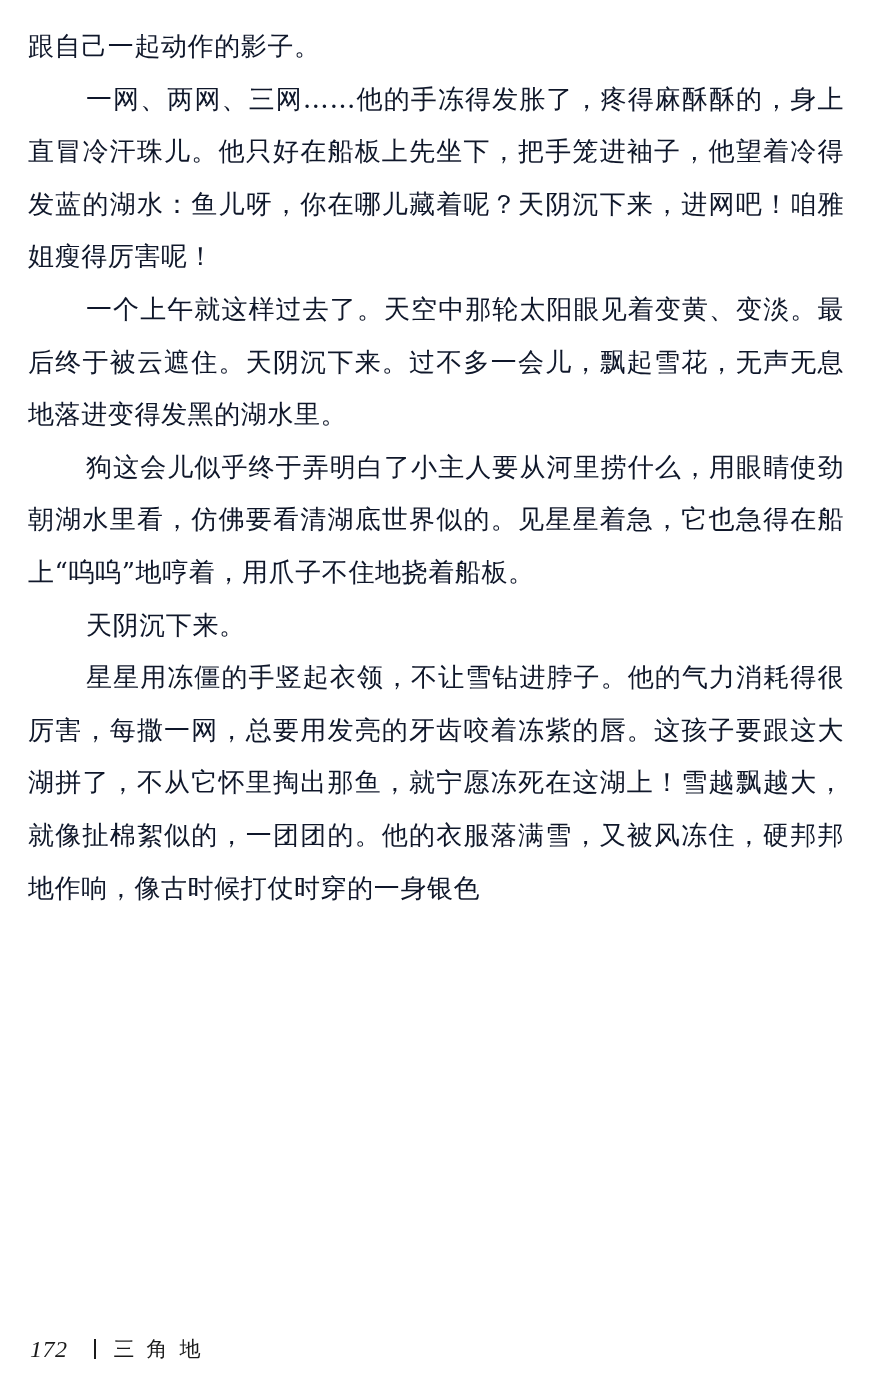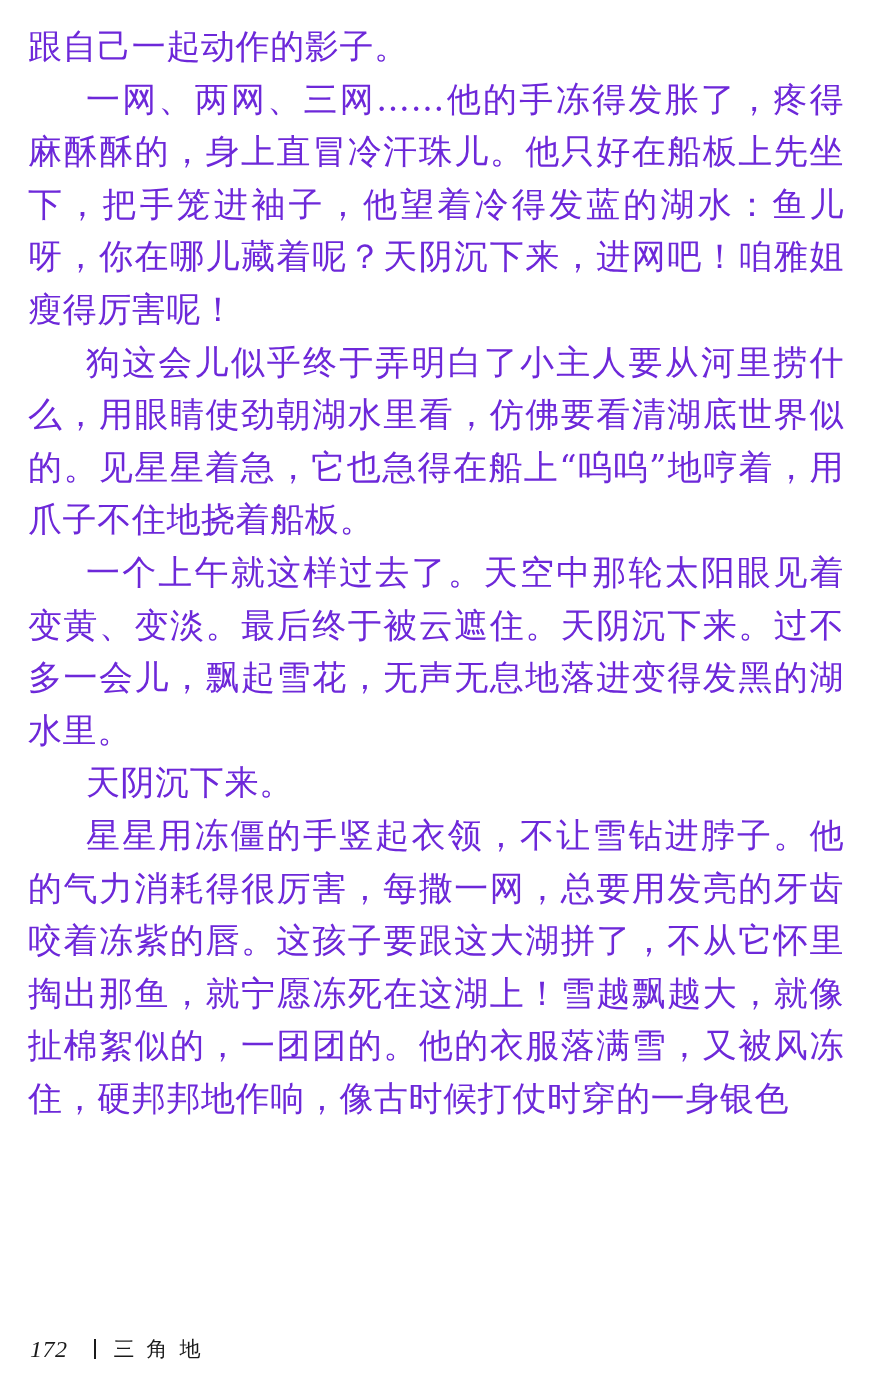--- a/index.html
+++ b/index.html
@@ -1,20 +1,20 @@
 <!DOCTYPE html>
 <html><head>
 <meta charset="utf-8">
 <style>
   html, body { margin: 0; padding: 0; background: #ffffff; }
   body { width: 872px; height: 1391px; position: relative; overflow: hidden; }
   .page {
     position: absolute; left: 28px; top: 20px; width: 816px;
     font-family: "DejaVu Serif", "Liberation Serif", serif;
-    font-size: 34px; line-height: 52.6px; color: #6d28d9;
+    font-size: 26px; line-height: 52.6px; color: #0f172a;
     text-align: justify; text-justify: inter-character; letter-spacing: 0.6px;
   }
   .para { margin: 0; }
   .para.indent { text-indent: 58px; }
   .footer {
     position: absolute; left: 30px; top: 1334px; height: 30px;
     display: flex; align-items: center; color: #1a1a1a;
   }
   .page-num {
     font-family: "Liberation Serif", serif; font-style: italic;
@@ -24,22 +24,22 @@
   .book-title {
     font-family: "DejaVu Sans", sans-serif; font-size: 21px; letter-spacing: 12px;
   }
 </style>
 </head>
 <body>
 
 <div class="page">
   <p class="para">跟自己一起动作的影子。</p>
   <p class="para indent">一网、两网、三网……他的手冻得发胀了，疼得麻酥酥的，身上直冒冷汗珠儿。他只好在船板上先坐下，把手笼进袖子，他望着冷得发蓝的湖水：鱼儿呀，你在哪儿藏着呢？天阴沉下来，进网吧！咱雅姐瘦得厉害呢！</p>
+  <p class="para indent">一个上午就这样过去了。天空中那轮太阳眼见着变黄、变淡。最后终于被云遮住。天阴沉下来。过不多一会儿，飘起雪花，无声无息地落进变得发黑的湖水里。</p>
   <p class="para indent">狗这会儿似乎终于弄明白了小主人要从河里捞什么，用眼睛使劲朝湖水里看，仿佛要看清湖底世界似的。见星星着急，它也急得在船上“呜呜”地哼着，用爪子不住地挠着船板。</p>
-  <p class="para indent">一个上午就这样过去了。天空中那轮太阳眼见着变黄、变淡。最后终于被云遮住。天阴沉下来。过不多一会儿，飘起雪花，无声无息地落进变得发黑的湖水里。</p>
   <p class="para indent">天阴沉下来。</p>
   <p class="para indent">星星用冻僵的手竖起衣领，不让雪钻进脖子。他的气力消耗得很厉害，每撒一网，总要用发亮的牙齿咬着冻紫的唇。这孩子要跟这大湖拼了，不从它怀里掏出那鱼，就宁愿冻死在这湖上！雪越飘越大，就像扯棉絮似的，一团团的。他的衣服落满雪，又被风冻住，硬邦邦地作响，像古时候打仗时穿的一身银色</p>
 </div>
 
 <div class="footer">
   <span class="page-num">172</span>
   <span class="sep"></span>
   <span class="book-title">三角地</span>
 </div>
 

